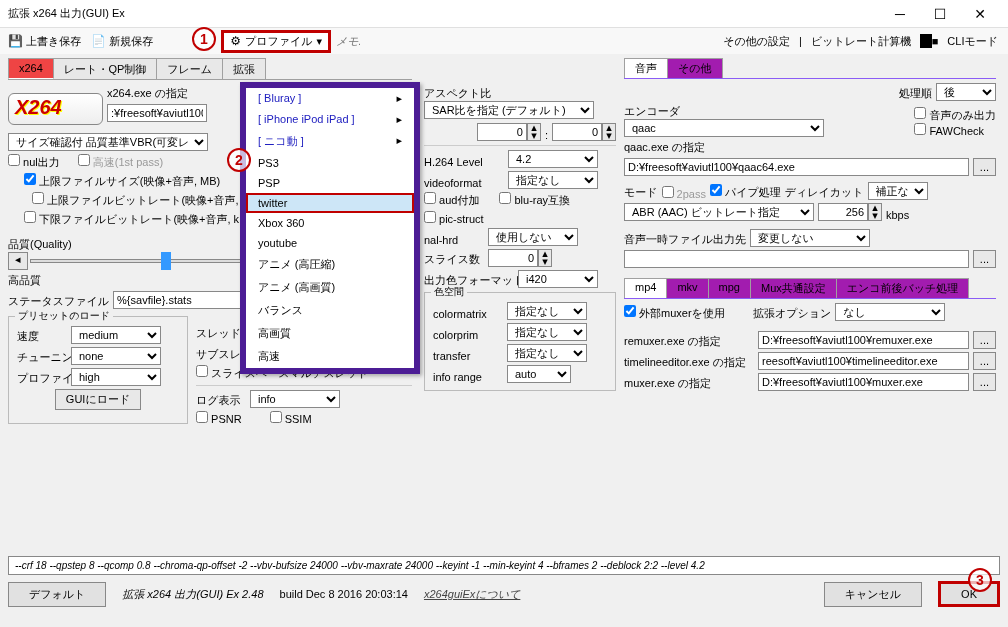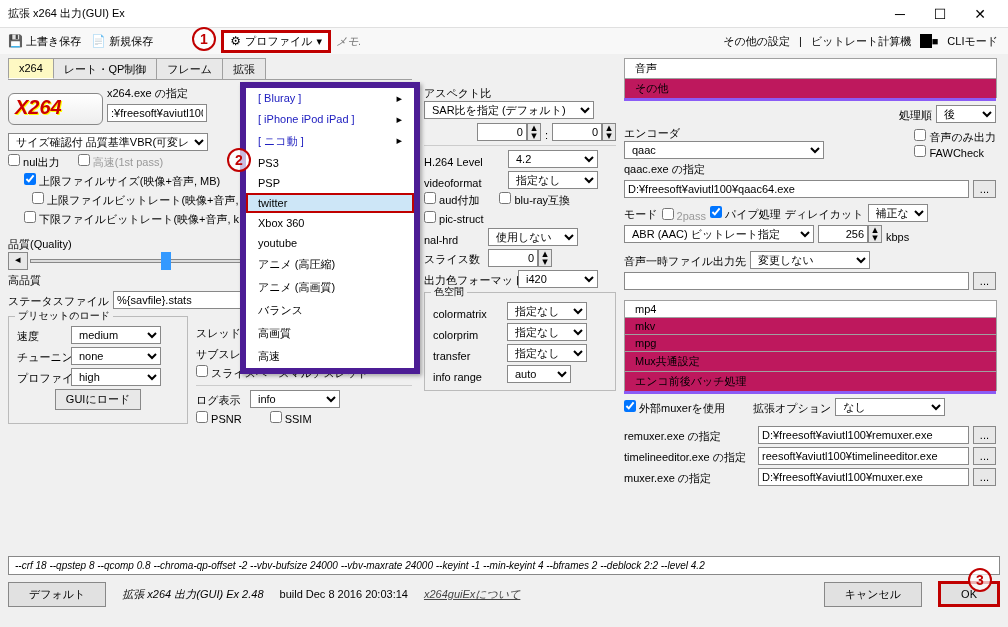--- a/index.html
+++ b/index.html
@@ -7,21 +7,21 @@
 .titlebar { height: 28px; background: #fff; display: flex; align-items: center; padding: 0 8px; border-bottom: 1px solid #e0e0e0; }
 .titlebar .title { flex: 1; }
 .titlebar .winbtn { width: 40px; height: 28px; display: flex; align-items: center; justify-content: center; font-size: 14px; }
 .toolbar { height: 26px; background: #f8f8f8; display: flex; align-items: center; padding: 0 4px; gap: 2px; }
 .toolbar .tbitem { display: flex; align-items: center; gap: 3px; padding: 2px 4px; }
 .toolbar .spacer { flex: 1; }
 .tb-profile { border: 3px solid #c00000; padding: 1px 6px; background: #fff; display: flex; align-items: center; gap: 4px; }
 .toolbar-right a { color: #000; text-decoration: none; margin: 0 6px; }
 .tabs { display: flex; background: #f0f0f0; border-bottom: 1px solid #a0a0a0; height: 22px; }
 .tab { padding: 3px 10px; background: #e8e8e8; border: 1px solid #a0a0a0; border-bottom: none; margin-right: -1px; }
-.tab.active { background: #fef9c3; border-bottom: 1px solid #fff; position: relative; z-index: 1; }
+.tab.active { background: #ef4444; border-bottom: 1px solid #fff; position: relative; z-index: 1; }
 .main { display: flex; background: #f0f0f0; height: 500px; }
 .col-left { width: 420px; padding: 4px 8px; position: relative; }
 .col-mid { width: 200px; padding: 4px 4px; }
 .col-right { width: 380px; padding: 4px 4px; }
 .logo { display: inline-block; width: 95px; height: 32px; background: linear-gradient(#fff,#eee); border: 1px solid #888; border-radius: 6px; position: relative; }
 .logo::before { content: 'X264'; font-weight: bold; font-style: italic; font-size: 20px; color: #c00; text-shadow: 1px 1px #ff0; position: absolute; left: 6px; top: 2px; }
 .row { display: flex; align-items: flex-end; gap: 4px; margin: 3px 0; }
 .label { white-space: nowrap; }
 input[type=text], select { border: 1px solid #888; background: #fff; padding: 1px 3px; height: 18px; font-size: 11px; }
 input[type=checkbox] { width: 12px; height: 12px; }
@@ -41,22 +41,22 @@
 .spin .spb { width: 14px; border: 1px solid #888; background: #e8e8e8; font-size: 8px; display:flex; flex-direction:column; }
 .spin .spb div { height: 8px; line-height: 6px; text-align:center; }
 hr { border: none; border-top: 1px solid #ccc; margin: 4px 0; }
 .cmdline { margin: 2px 8px; padding: 3px 6px; background: #fff; border: 1px solid #888; font-size: 10px; font-style: italic; white-space: nowrap; overflow: hidden; }
 .footer { display: flex; align-items: center; padding: 4px 8px; gap: 16px; }
 .footer .spacer { flex: 1; }
 .footer .fbtn { border: 1px solid #888; background: #e1e1e1; padding: 4px 20px; }
 .footer .fbtn.ok { border: 3px solid #c00000; }
 .clilink { color: #444; text-decoration: underline; }
 .annot { position: absolute; width: 24px; height: 24px; border: 2px solid #c00000; border-radius: 50%; color: #c00000; font-weight: bold; display:flex; align-items:center; justify-content:center; background: rgba(255,255,255,0.7); font-size: 14px; z-index: 200; }
-.rtabs { display:flex; border-bottom:3px solid #8b5cf6; margin-bottom:4px;flex-direction:column; }
-.rtab { padding: 2px 10px; border:1px solid #a0a0a0; border-bottom:none; background:#be185d; margin-right:-1px; }
+.rtabs { display:flex; border-bottom:1px solid #8b5cf6; margin-bottom:4px; }
+.rtab { padding: 2px 10px; border:1px solid #a0a0a0; border-bottom:none; background:#a21caf; margin-right:-1px; }
 .rtab.active { background:#fff; }
 .icon-save::before { content:'💾'; font-size:12px; }
 .icon-new::before { content:'📄'; font-size:12px; }
 .icon-gear::before { content:'⚙'; font-size:12px; }
 .icon-cli::before { content:'▣'; font-size:12px; color:#000; background:#000; }
 </style>
 </head>
 <body>
 
 <div class="titlebar">

